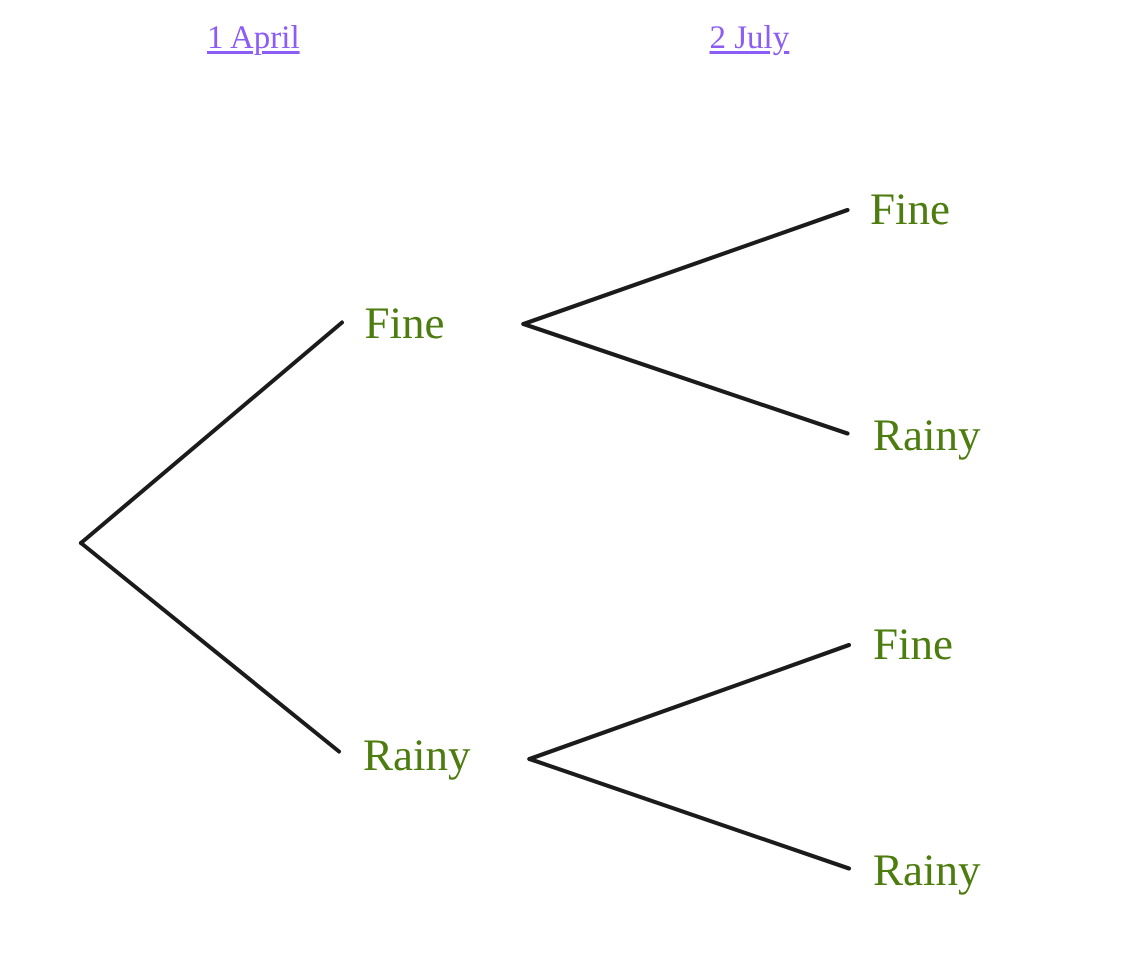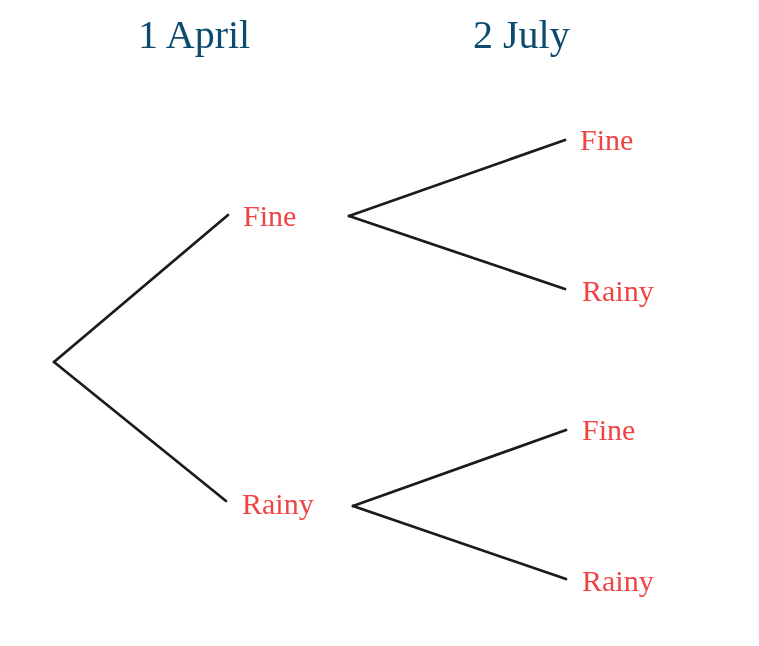--- a/index.html
+++ b/index.html
@@ -12,39 +12,40 @@
     width: 759px;
     height: 646px;
     background: #ffffff;
     font-family: "Liberation Serif", "DejaVu Serif", serif;
     color: #1b1b1b;
     overflow: hidden;
   }
   .col-header {
     position: absolute;
     top: 13px;
-    font-size: 40px;
+    font-size: 22px;
     line-height: 1.1;
     white-space: nowrap;
-    color: #0c4a6e;
+    color: #8b5cf6;
+    text-decoration: underline;
   }
   .col-header.day1 { left: 138px; }
   .col-header.day2 { left: 473px; }
   .tree-svg {
     position: absolute;
     left: 0;
     top: 0;
   }
   .node-label {
     position: absolute;
     font-size: 30px;
     line-height: 1;
     white-space: nowrap;
     transform: translateY(-50%);
-    color: #ef4444;
+    color: #4d7c0f;
   }
   .lbl-d1-fine  { left: 243px; top: 216px; }
   .lbl-d1-rainy { left: 242px; top: 504px; }
   .lbl-d2-ff    { left: 580px; top: 140px; }
   .lbl-d2-fr    { left: 582px; top: 291px; }
   .lbl-d2-rf    { left: 582px; top: 430px; }
   .lbl-d2-rr    { left: 582px; top: 581px; }
 </style>
 </head>
 <body>

